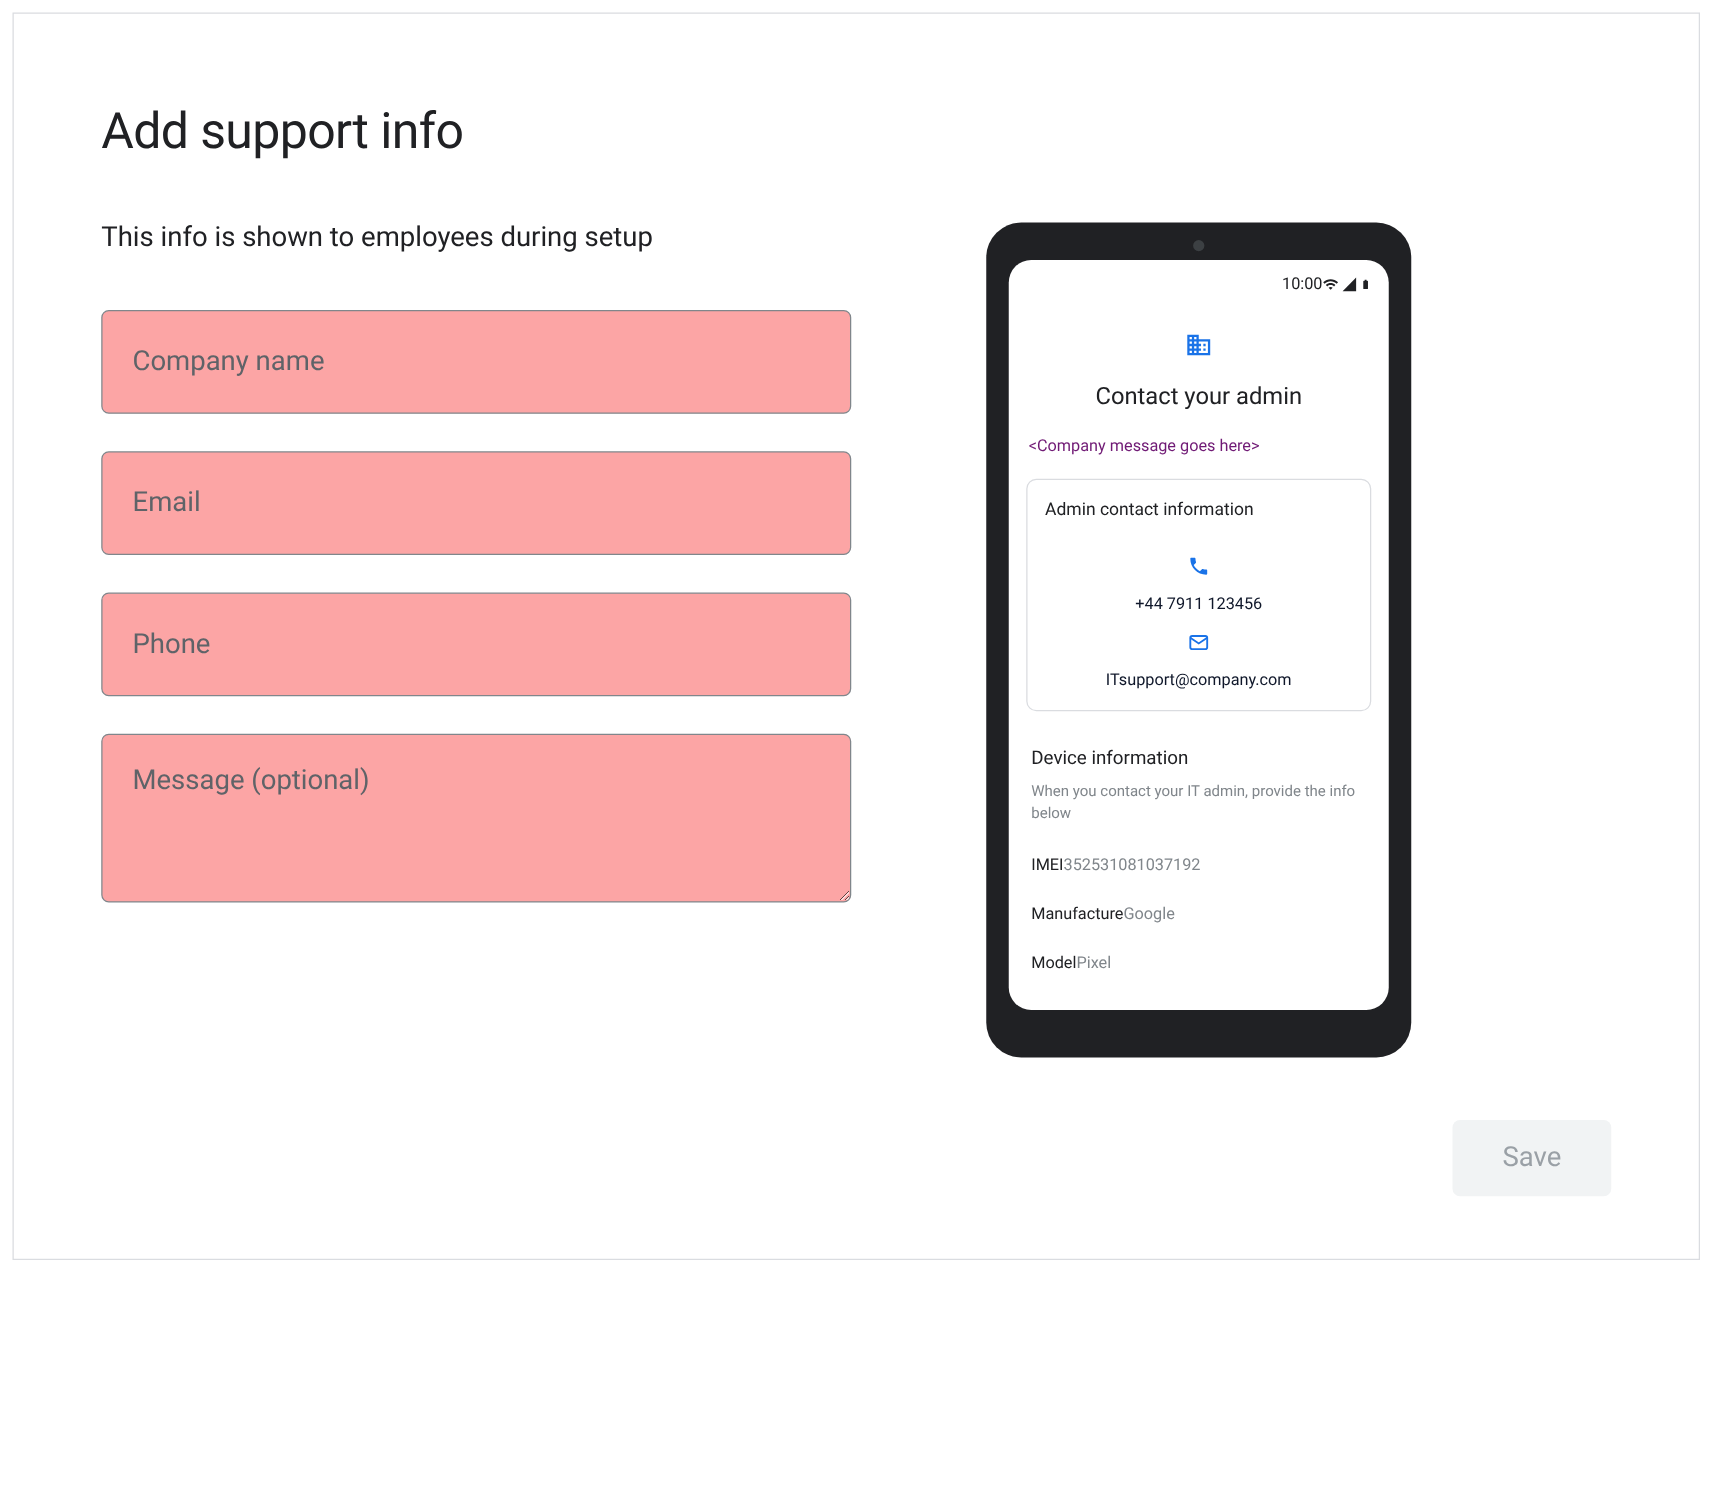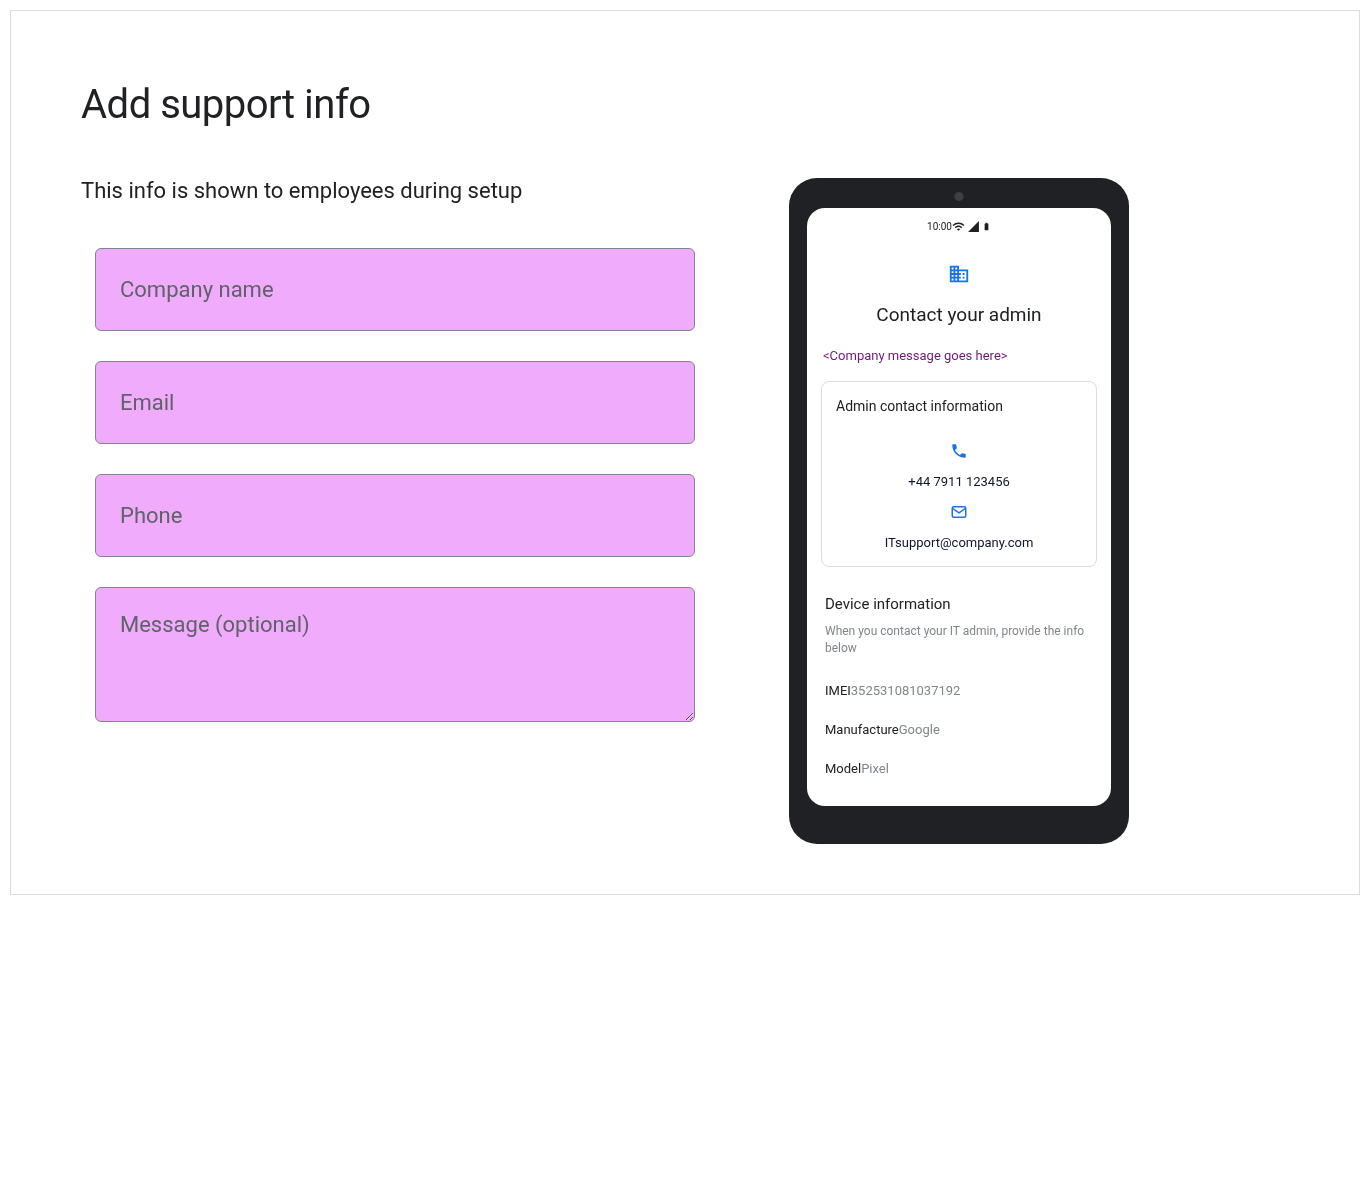--- a/index.html
+++ b/index.html
@@ -48,23 +48,22 @@
     }
     .form-field {
       width: 100%;
       border: 1px solid #80868b;
       border-radius: 6px;
       padding: 28px 24px;
       font-size: 22px;
       color: #5f6368;
       font-family: inherit;
       margin-bottom: 30px;
-      background: #f0abfc;
+      background: #fca5a5;
       outline: none;
-      margin-left: 14px;
     }
     .form-field::placeholder {
       color: #5f6368;
     }
     textarea.form-field {
       resize: both;
       min-height: 135px;
       padding-top: 24px;
     }
     
@@ -87,23 +86,23 @@
       transform: translateX(-50%);
     }
     .phone-screen {
       background: #fff;
       border-radius: 18px;
       padding: 12px 14px 30px 14px;
       min-height: 580px;
     }
     .status-bar {
       display: flex;
-      justify-content: center;
+      justify-content: flex-end;
       align-items: center;
-      font-size: 10px;
+      font-size: 13px;
       color: #202124;
       margin-bottom: 30px;
     }
     .status-icons {
       display: flex;
       gap: 2px;
       align-items: center;
     }
     .screen-icon {
       text-align: center;
@@ -281,14 +280,17 @@
               <span class="device-label">Model</span>
               <span class="device-value">Pixel</span>
             </div>
           </div>
 
         </div>
       </div>
     </div>
   </div>
 
+  <div class="button-row">
+    <button class="save-btn">Save</button>
+  </div>
 
 </div>
 
 </body></html>

